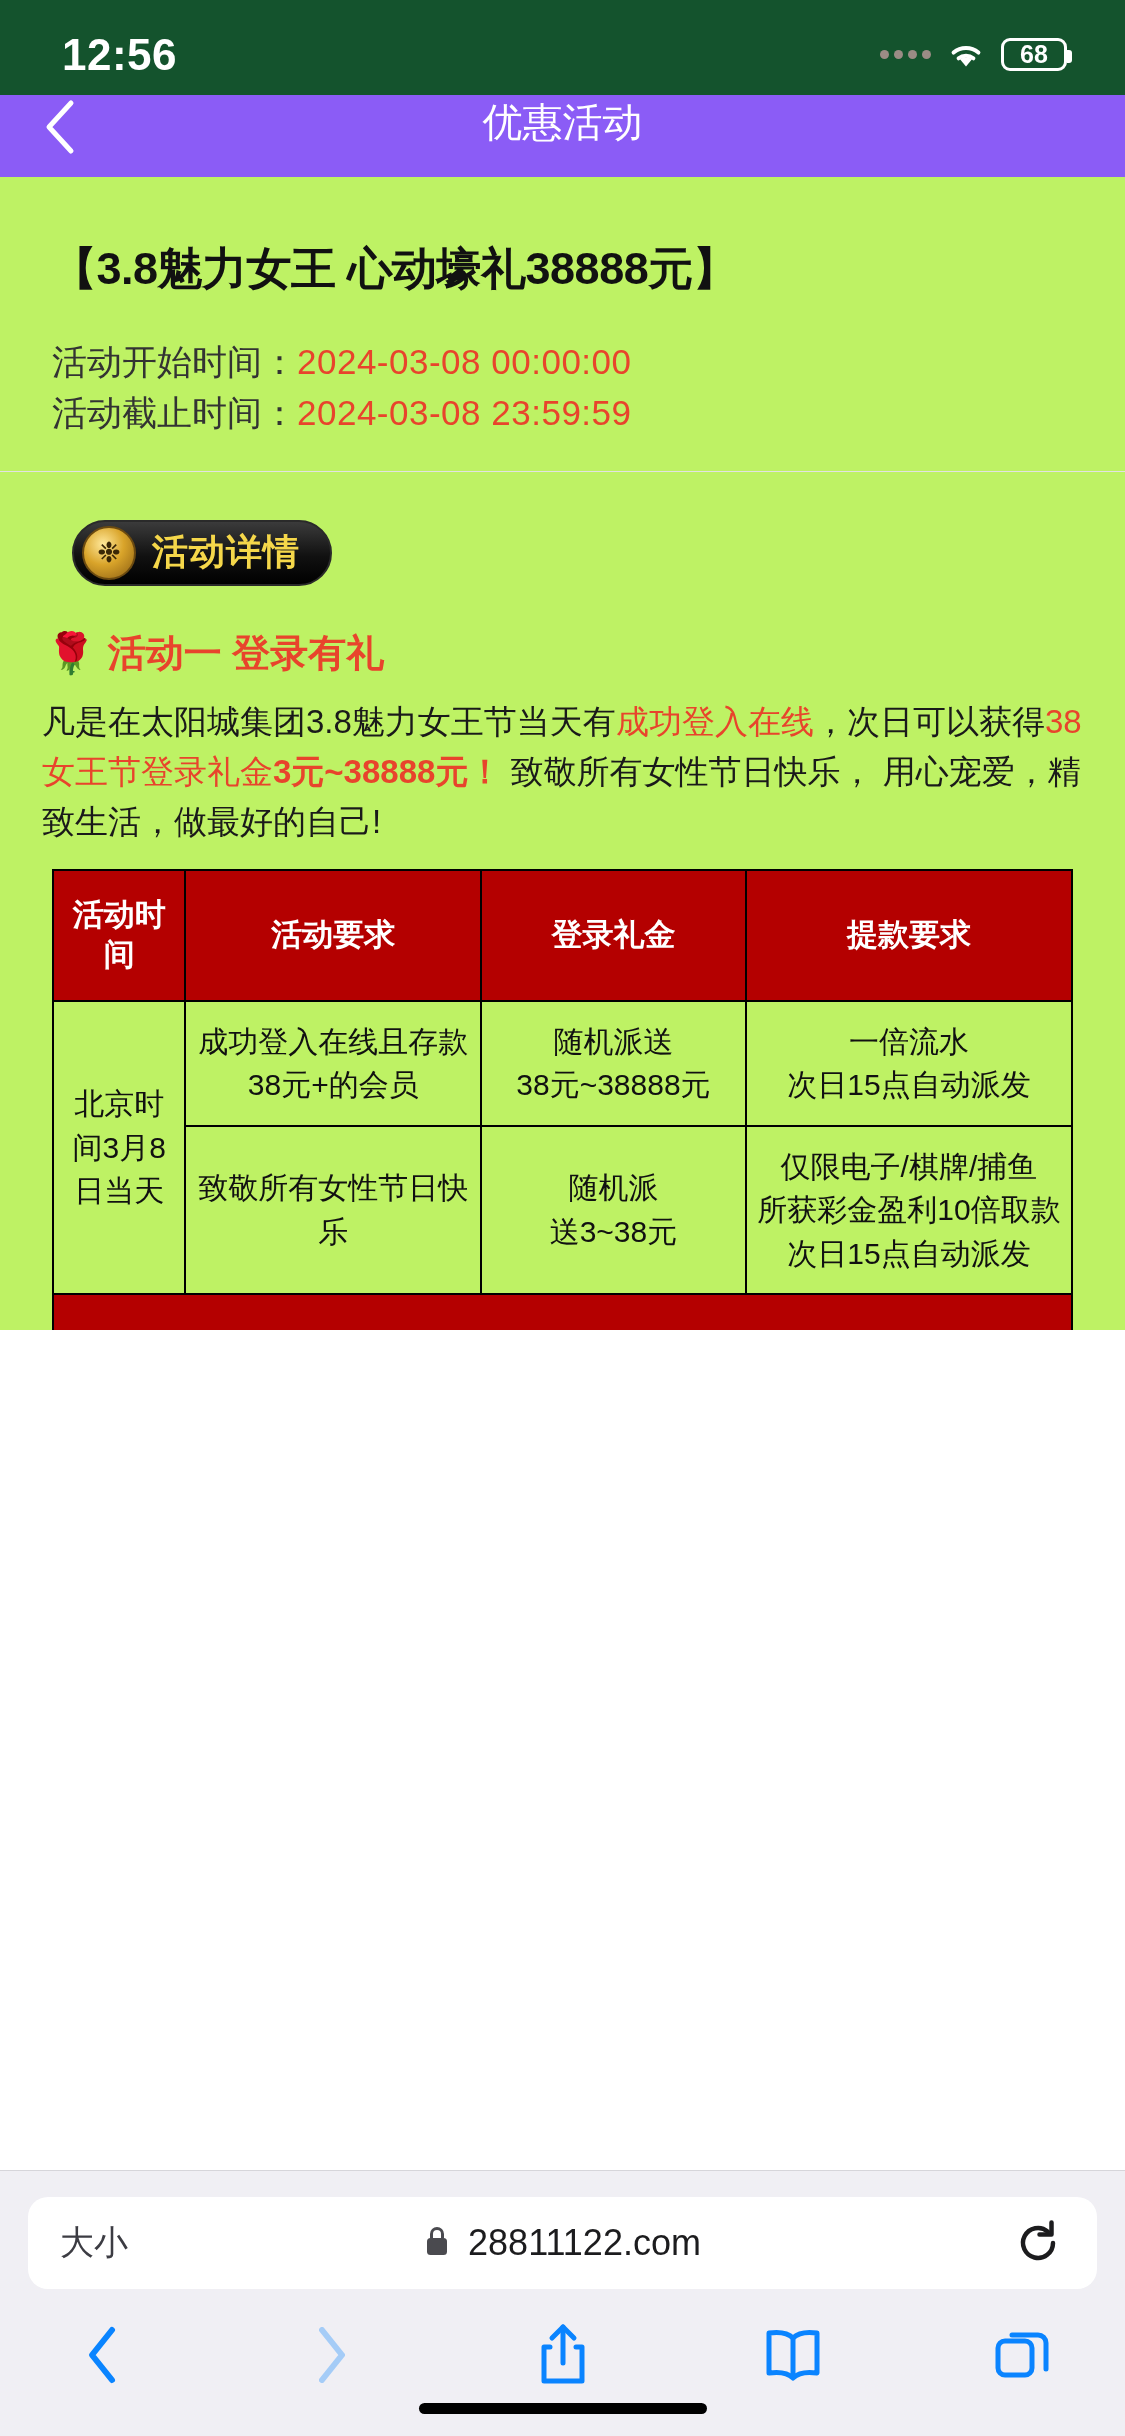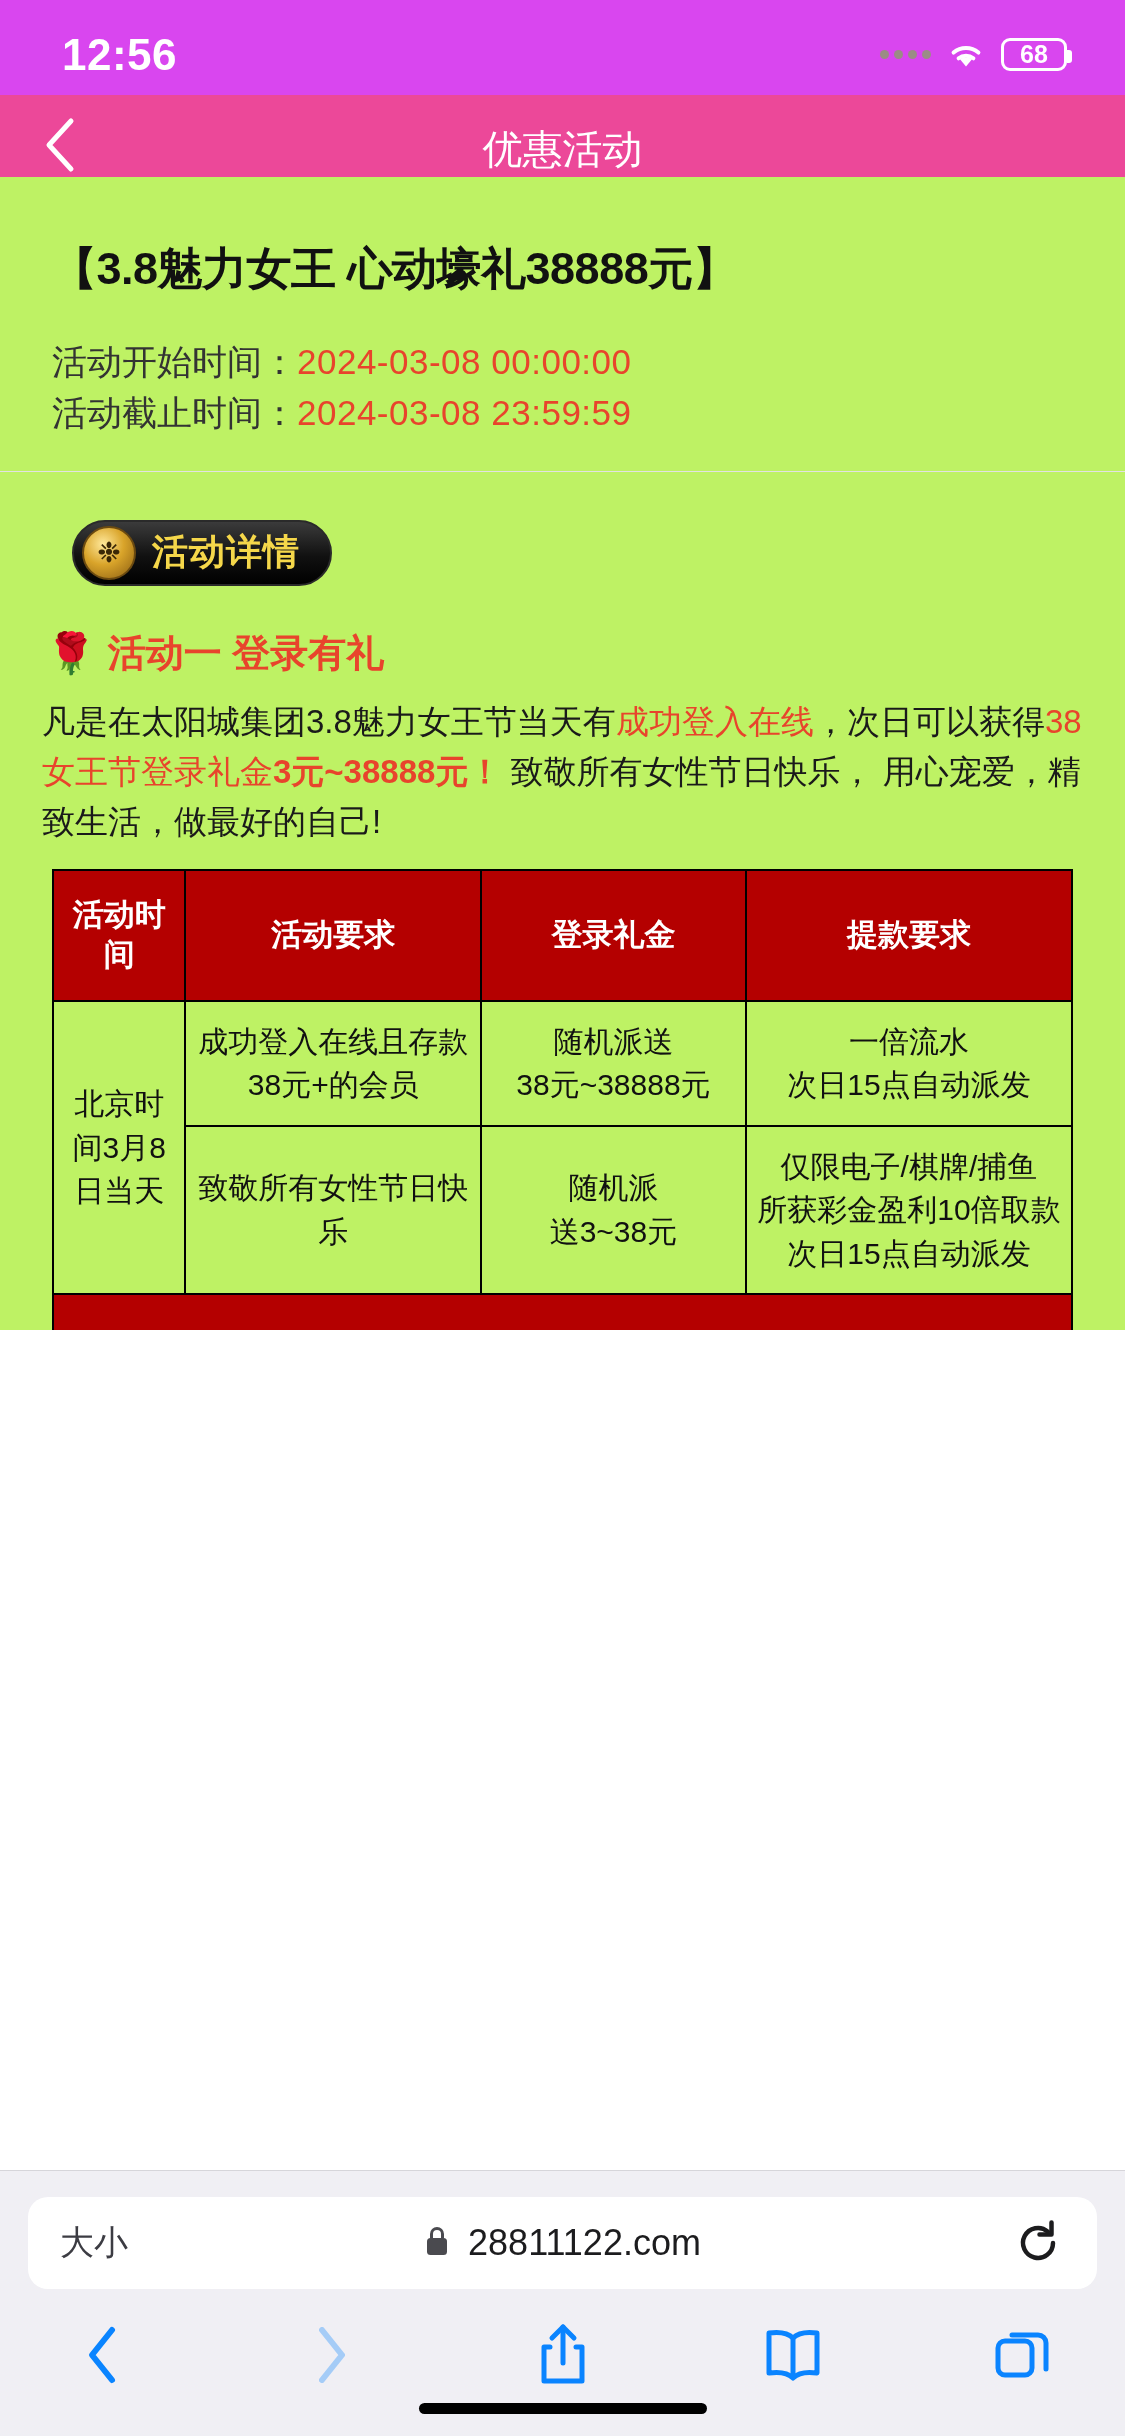--- a/index.html
+++ b/index.html
@@ -14,21 +14,21 @@
     position: relative;
     width: 1125px;
     height: 2436px;
     background: #ffffff;
   }
 
   
   .statusbar {
     position: relative;
     height: 95px;
-    background: #d946ef;
+    background: #14532d;
     display: flex;
     align-items: center;
     justify-content: space-between;
     padding: 0 58px 0 62px;
     color: #ffffff;
   }
   .status-time {
     font-size: 44px;
     font-weight: 600;
     letter-spacing: 0.5px;
@@ -68,23 +68,23 @@
   .battery span {
     font-size: 25px;
     font-weight: 600;
     color: #ffffff;
     line-height: 1;
   }
 
   
   .navbar {
     height: 82px;
-    background: #ec4899;
-    display: flex;
-    align-items: flex-end;
+    background: #8b5cf6;
+    display: flex;
+    align-items: flex-start;
     position: relative;
   }
   .nav-back {
     position: absolute;
     left: 28px;
     width: 64px; height: 64px;
     display: flex; align-items: center; justify-content: center;
   }
   .nav-back svg { display:block; }
   .nav-title {

